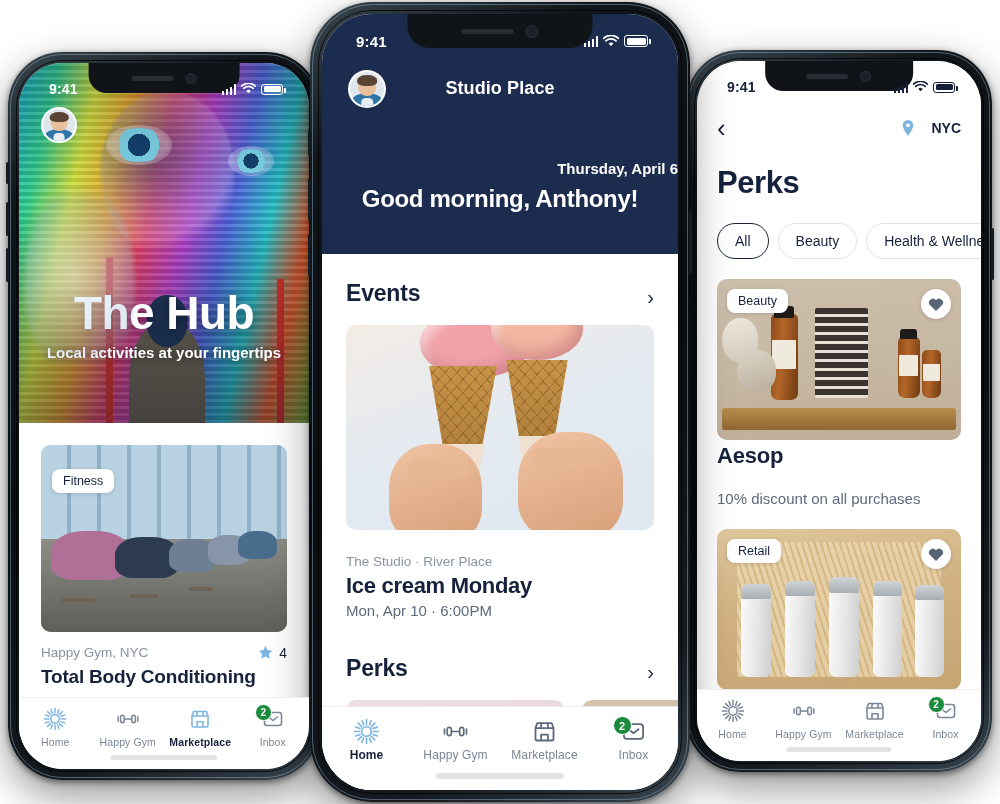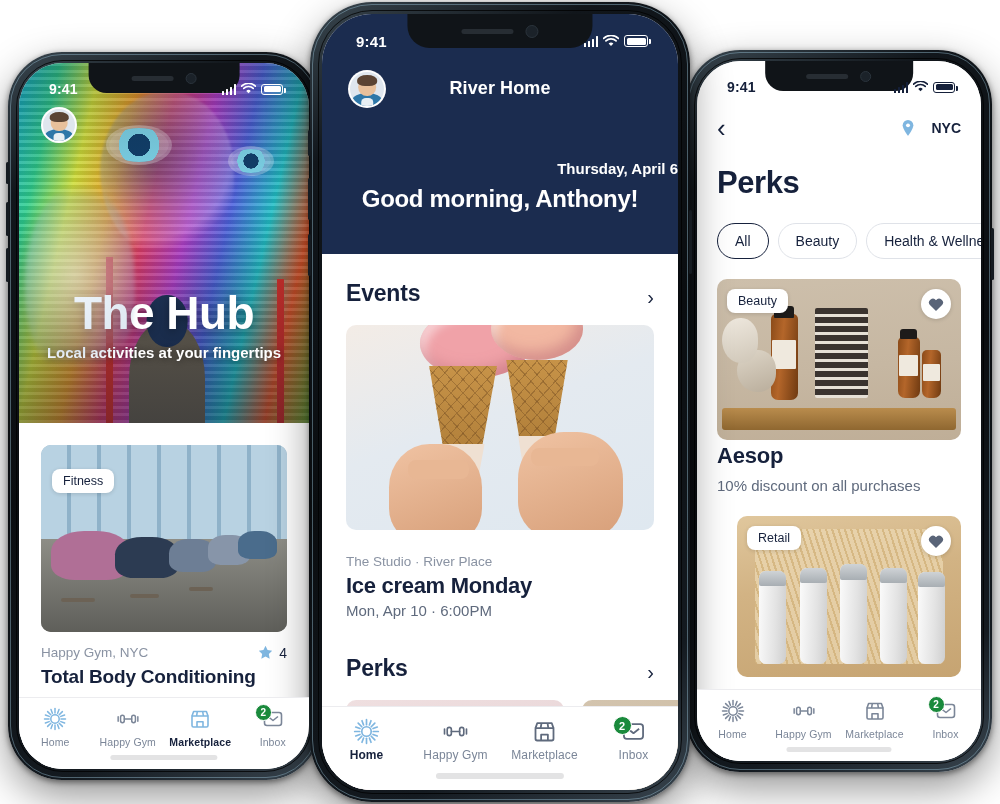--- a/index.html
+++ b/index.html
@@ -117,21 +117,21 @@
   .hand{position:absolute; background:linear-gradient(160deg,#f0c3a3,#d79f79); border-radius:44% 44% 34% 34%;}
 
   
   .aesop{background:linear-gradient(175deg,#cdbfab 0%,#c6b7a2 55%,#bfae97 100%);}
   .bottle{position:absolute; background:linear-gradient(95deg,#8a4a18,#b4662a 40%,#6f3a11);
           border-radius:5px 5px 7px 7px;}
   .bottle i{position:absolute; left:6%; right:6%; top:30%; height:34%; background:#efe9de; border-radius:1px;}
   .cap{position:absolute; background:#1d1b1a; border-radius:3px 3px 1px 1px;}
   .stone{position:absolute; border-radius:52% 48% 46% 54%; background:linear-gradient(160deg,#ded6c8,#b9ad9b);}
   .board{position:absolute; background:linear-gradient(180deg,#3a3330,#241f1d);}
-  .crate{background:linear-gradient(170deg,#e0c79d 0%,#d2b384 40%,#c6a472 100%);margin-left:20px;}
+  .crate{background:linear-gradient(170deg,#e0c79d 0%,#d2b384 40%,#c6a472 100%);}
   .strawbg{position:absolute; inset:8%; background:
       repeating-linear-gradient(72deg, rgba(214,184,131,.9) 0 2px, rgba(236,216,178,.75) 2px 6px);
       border-radius:4px;}
   .tube{position:absolute; background:linear-gradient(92deg,#fbfbfb,#e3e3e3 60%,#cfcfcf);
         border-radius:7px;}
   .tube b{position:absolute; left:0; right:0; top:0; height:16%;
         background:linear-gradient(180deg,#cfd3d6,#a8aeb3); border-radius:7px 7px 2px 2px;}
 
   
   .chip { display:inline-flex; align-items:center; justify-content:center;
@@ -382,21 +382,21 @@
             <div style="position:absolute;left:2%;bottom:6%;width:96%;height:14%;
                  background:linear-gradient(180deg,#b98c4d,#8f6730);border-radius:3px;"></div>
             <div class="tagpill" style="left:10px;top:10px;">Beauty</div>
             <div class="heart" style="right:10px;top:10px;">
               <svg width="16" height="15" viewBox="0 0 18 16">
                 <path d="M9 15.2 1.9 8.3A4.3 4.3 0 0 1 9 3.3a4.3 4.3 0 0 1 7.1 5z" fill="#596478"></path>
               </svg>
             </div>
           </div>
           <div style="font-size:22px;font-weight:700;color:#16213c;margin-top:3px;letter-spacing:-.2px;">Aesop</div>
-          <div class="cardsub" style="margin-top:8px;">10% discount on all purchases</div>
+          <div class="cardsub" style="margin-top:21px;">10% discount on all purchases</div>
         </div>
 
         <div style="margin-top:22px;">
           <div class="ph crate" style="height:161px;border-radius:10px;">
             <div class="strawbg"></div>
             <div class="tube" style="left:10%;top:34%;width:12%;height:58%;">
                 <b></b>
               </div>
             <div class="tube" style="left:28%;top:32%;width:12%;height:60%;">
                 <b></b>
@@ -528,21 +528,21 @@
         </div>
 
         <div style="position:absolute;left:26px;top:56px;">
           <div class="avatar" style="width:38px;height:38px;">
             <div class="av-body"></div>
               <div class="av-shirt"></div>
             <div class="av-face"></div>
               <div class="av-hair"></div>
           </div>
         </div>
-        <div style="position:absolute;left:0;right:0;top:64px;text-align:center;color:#fff;font-size:18px;font-weight:700;letter-spacing:.1px;">River Home</div>
+        <div style="position:absolute;left:0;right:0;top:64px;text-align:center;color:#fff;font-size:18px;font-weight:700;letter-spacing:.1px;">Studio Place</div>
 
         <div style="position:absolute;left:0;right:0;top:146px;text-align:center;">
           <div style="color:#ffffff;font-size:15px;font-weight:700;text-align:right;">Thursday, April 6</div>
           <div style="color:#fff;font-size:24px;font-weight:700;margin-top:8px;letter-spacing:-.3px;">Good morning, Anthony!</div>
         </div>
       </div>
 
       <div style="position:absolute;left:0;right:0;top:240px;bottom:0;background:#fff;padding:26px 24px 0 24px;overflow:hidden;">
 
         <div class="sechdr">

